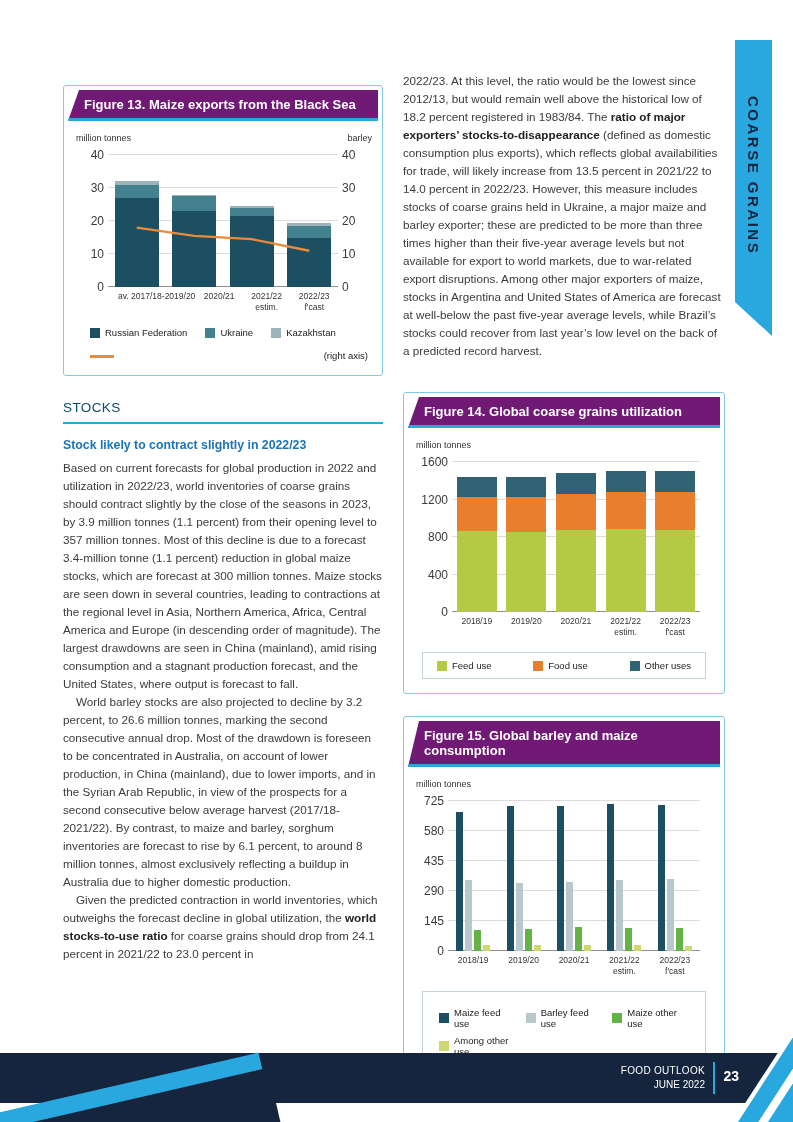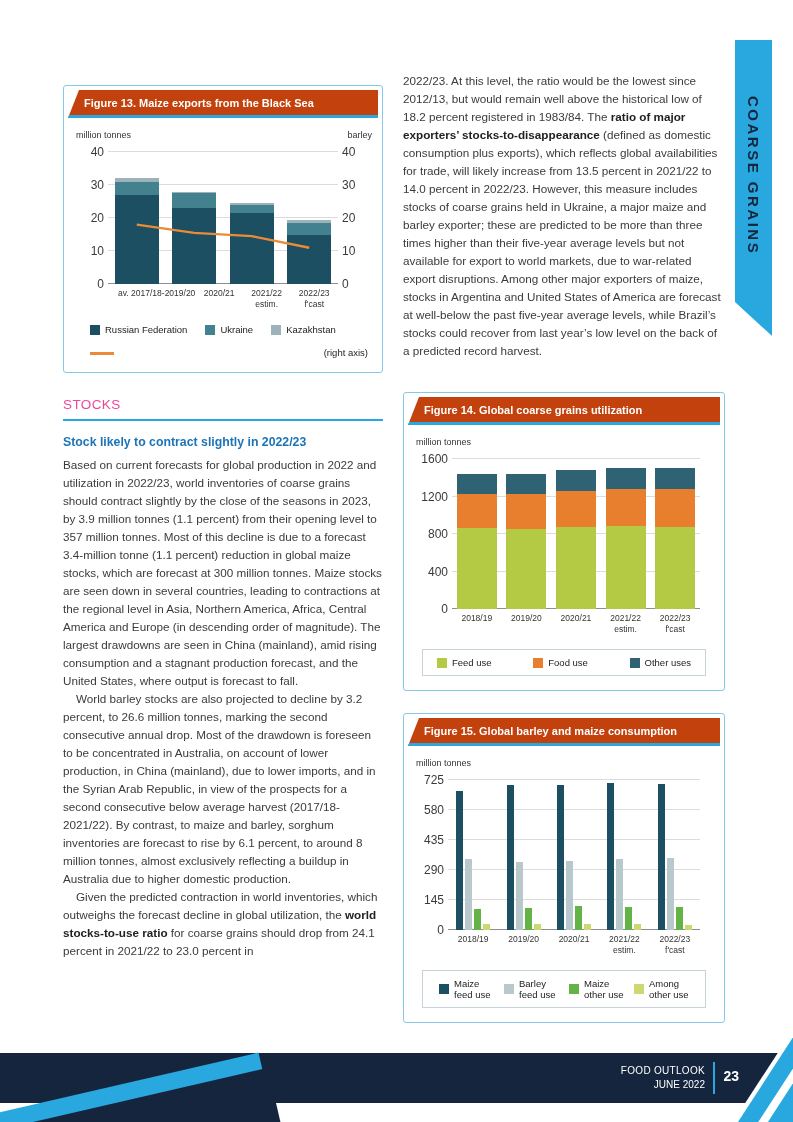--- a/index.html
+++ b/index.html
@@ -9,21 +9,21 @@
     overflow:hidden; font-family:"Liberation Sans", sans-serif; color:#3b3b3b;
   }
 
   
   .col-left  { position:absolute; left:63px;  top:85px; width:320px; }
   .col-right { position:absolute; left:403px; top:72px; width:322px; }
 
   
   .fig-panel { border:1px solid #85c9e8; border-radius:3px; background:#fff; padding:4px; }
   .fig-titlebar {
-    background:#c2410c; color:#fff; font-size:11px; font-weight:bold;
+    background:#701a75; color:#fff; font-size:13px; font-weight:bold;
     padding:7px 10px 6px 16px;
     clip-path:polygon(11px 0, 100% 0, 100% 100%, 0 100%);
     border-bottom:3px solid #29a8e0;
   }
   .fig-body { padding:12px 6px 8px 6px; }
   .axis-top-labels { display:flex; justify-content:space-between; font-size:9px; color:#333; margin:0 0 12px 2px; }
 
   
   .plot { position:relative; }
   .gridline { position:absolute; left:0; right:0; height:1px; background:#dcdcdc; }
@@ -42,24 +42,24 @@
 
   
   .legend-row { display:flex; gap:18px; margin:14px 0 2px 16px; font-size:9.5px; color:#222; align-items:center; }
   .legend-item { display:flex; align-items:center; gap:5px; }
   .swatch { width:10px; height:10px; display:inline-block; flex-shrink:0; }
   .line-legend { display:flex; margin:12px 4px 2px 16px; font-size:9.5px; color:#222; }
   .line-swatch { width:24px; height:3px; margin:5px 8px 0 0; flex-shrink:0; }
   .line-label { width:178px; line-height:1.25; }
   .right-axis-note { margin-left:auto; align-self:flex-end; }
   .legend-box { border:1px solid #c6d3d9; margin:14px 8px 2px 8px; padding:7px 14px; display:flex; justify-content:space-between; font-size:9.5px; color:#222; }
-  .legend-grid { border:1px solid #c6d3d9; margin:14px 8px 2px 8px; padding:7px 16px; display:grid; grid-template-columns:1fr 1fr 1fr 1fr; gap:6px 10px; font-size:9.5px; color:#222; }
-
-  
-  .section-heading { color:#ec4899; font-size:13.5px; letter-spacing:0.4px; margin-top:24px; font-weight:normal; }
+  .legend-grid { border:1px solid #c6d3d9; margin:14px 8px 2px 8px; padding:15px 16px; display:grid; grid-template-columns:1fr 1fr 1fr; gap:6px 10px; font-size:9.5px; color:#222; }
+
+  
+  .section-heading { color:#0c4a6e; font-size:13.5px; letter-spacing:0.4px; margin-top:24px; font-weight:normal; }
   .section-rule { border:none; border-top:2px solid #29a8e0; margin:7px 0 14px 0; }
   .subhead { color:#1b74b8; font-size:12.3px; font-weight:bold; margin-bottom:7px; }
   .body-text p { font-size:11.7px; line-height:18px; color:#3b3b3b; }
   .body-text p.indent { text-indent:13px; }
   .body-text b, .body-text .b { font-weight:bold; color:#222; }
 
   
   .side-tab {
     position:absolute; right:21px; top:40px; width:37px; height:296px;
     background:#29a8e0; clip-path:polygon(0 0,100% 0,100% 100%,0 calc(100% - 34px));

